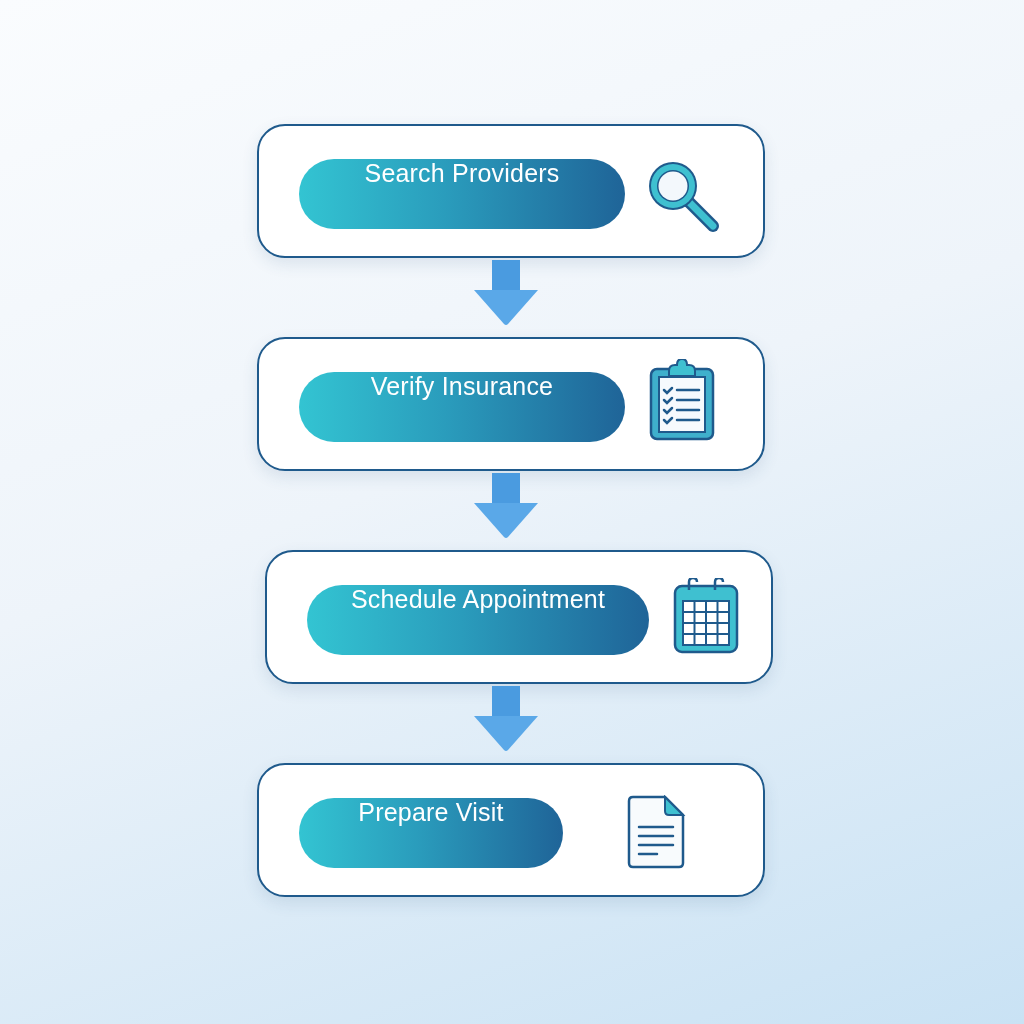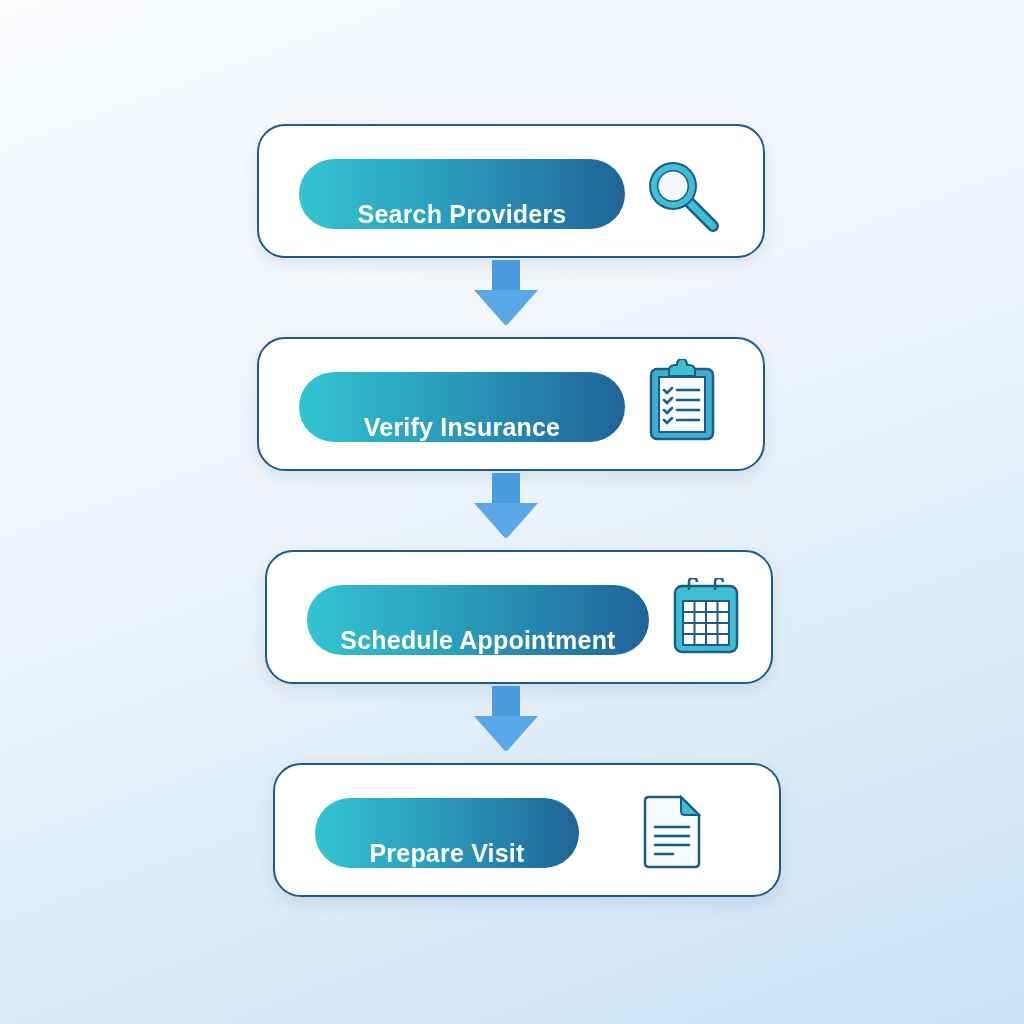--- a/index.html
+++ b/index.html
@@ -15,22 +15,22 @@
       background: #ffffff;
       border: 2.5px solid #1f5a8c;
       border-radius: 28px;
       box-shadow: 0 6px 16px rgba(40,80,120,0.12);
     }
     .pill {
       position: absolute; top: 33px; height: 70px;
       left: 40px;
       border-radius: 35px;
       background: linear-gradient(90deg, #33c4d2 0%, #2a9cbc 45%, #1f6498 100%);
-      color: #fff; font-weight: bold; font-size: 25px;
-      display: flex; align-items: flex-end; justify-content: center;
+      color: #fff; font-weight: normal; font-size: 25px;
+      display: flex; align-items: flex-start; justify-content: center;
       letter-spacing: 0.2px;
     }
     .icon { position: absolute; }
     .arrow { position: absolute; left: 470px; width: 72px; height: 68px; }
   </style>
 </head>
 <body>
 
 <div class="step" style="top:124px;">
   <div class="pill" style="width:326px;">
@@ -105,21 +105,21 @@
     <path d="M16 12 L16 4 Q16 0 20 0 Q24 0 24 4" fill="none" stroke="#1f5a8c" stroke-width="2.5"></path>
     <path d="M42 12 L42 4 Q42 0 46 0 Q50 0 50 4" fill="none" stroke="#1f5a8c" stroke-width="2.5"></path>
   </svg>
 </div>
 
 <svg class="arrow" style="top:686px;" viewBox="0 0 72 68">
   <rect x="22" y="0" width="28" height="32" fill="#4a9be0"></rect>
   <path d="M4 30 L68 30 L38 64 Q36 66 34 64 Z" fill="#5aa8e8"></path>
 </svg>
 
-<div class="step" style="top:763px;margin-left:16px;">
+<div class="step" style="top:763px;">
   <div class="pill" style="width:264px;">
     <span>Prepare Visit</span>
   </div>
   <svg class="icon" style="left:368px; top:30px;" width="60" height="74" viewBox="0 0 60 74">
     <path d="M6 2 L38 2 L56 20 L56 68 Q56 72 52 72 L6 72 Q2 72 2 68 L2 6 Q2 2 6 2 Z" fill="#f8fbfd" stroke="#1f5a8c" stroke-width="2.5"></path>
     <path d="M38 2 L56 20 L42 20 Q38 20 38 16 Z" fill="#3fc0d0" stroke="#1f5a8c" stroke-width="2"></path>
     <g stroke="#1f5a8c" stroke-width="2.5" stroke-linecap="round">
       <line x1="12" y1="32" x2="46" y2="32"></line>
       <line x1="12" y1="41" x2="46" y2="41"></line>
       <line x1="12" y1="50" x2="46" y2="50"></line>

